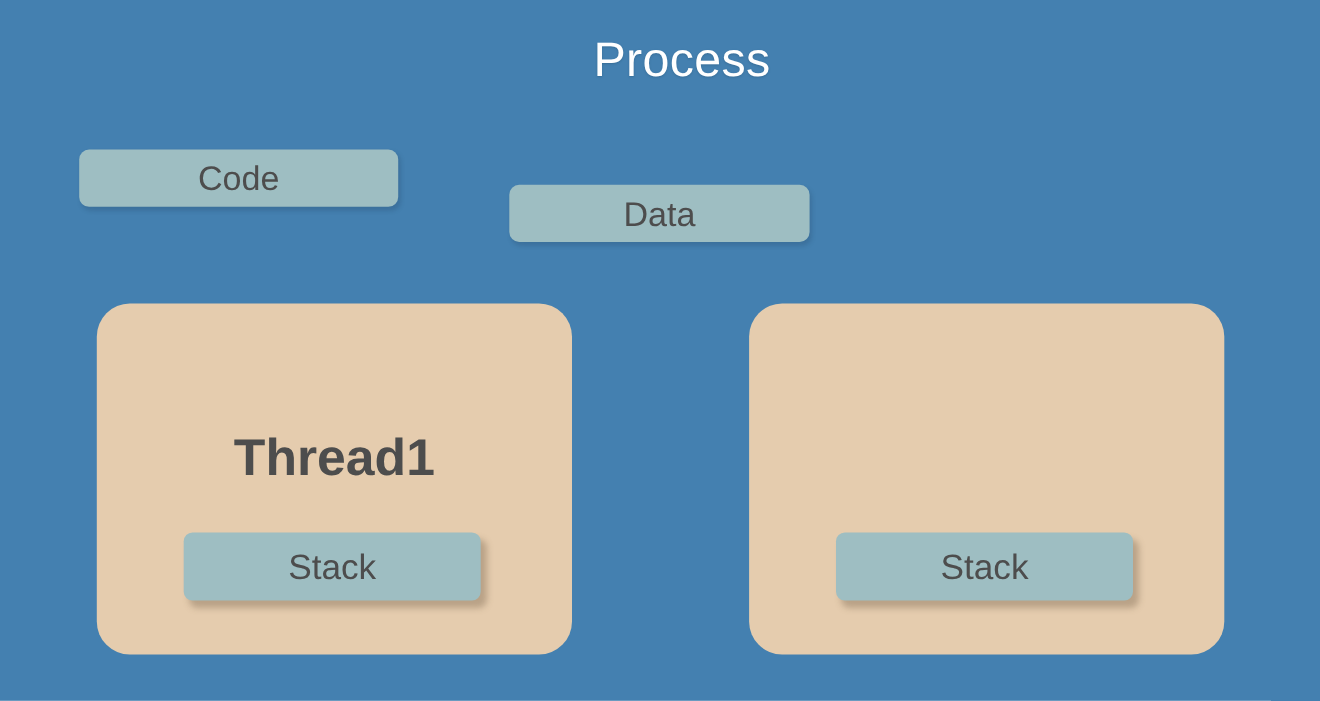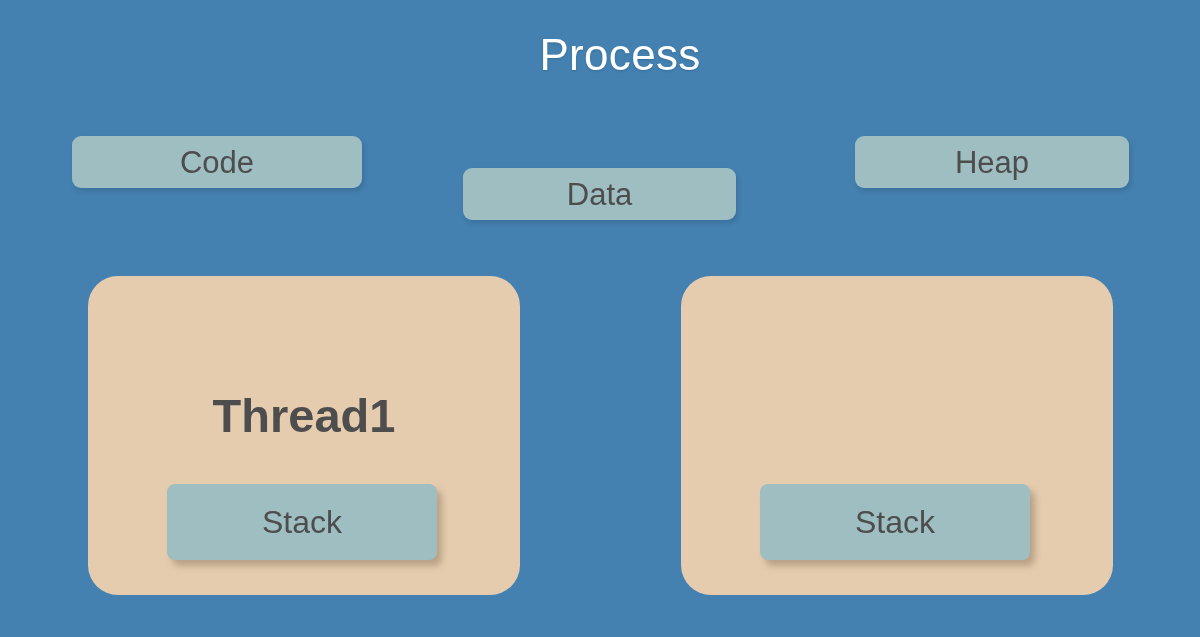--- a/index.html
+++ b/index.html
@@ -73,21 +73,21 @@
     font-weight: bold;
     color: #4D4D4D;
     line-height: 1;
   }
 
   
   .stack-box {
     position: absolute;
     top: 208px;
     width: 270px;
-    height: 76px;
+    height: 62px;
     background: #9EBEC2;
     border-radius: 8px;
     display: flex;
     align-items: center;
     justify-content: center;
     box-shadow: 5px 6px 6px rgba(120,100,78,0.40);
   }
   #thread-1 .stack-box { left: 79px; }
   #thread-2 .stack-box { left: 79px; }
 
@@ -105,23 +105,20 @@
   <div class="process-title">Process</div>
 
   <div class="segment-box" id="seg-code">
     <span class="segment-label">Code</span>
   </div>
 
   <div class="segment-box" id="seg-data">
     <span class="segment-label">Data</span>
   </div>
 
-  <div class="segment-box" id="seg-heap">
-    <span class="segment-label">Heap</span>
-  </div>
 
   <div class="thread-box" id="thread-1">
     <div class="thread-label">Thread1</div>
     <div class="stack-box">
       <span class="stack-label">Stack</span>
     </div>
   </div>
 
   <div class="thread-box" id="thread-2">
     <div class="stack-box">

